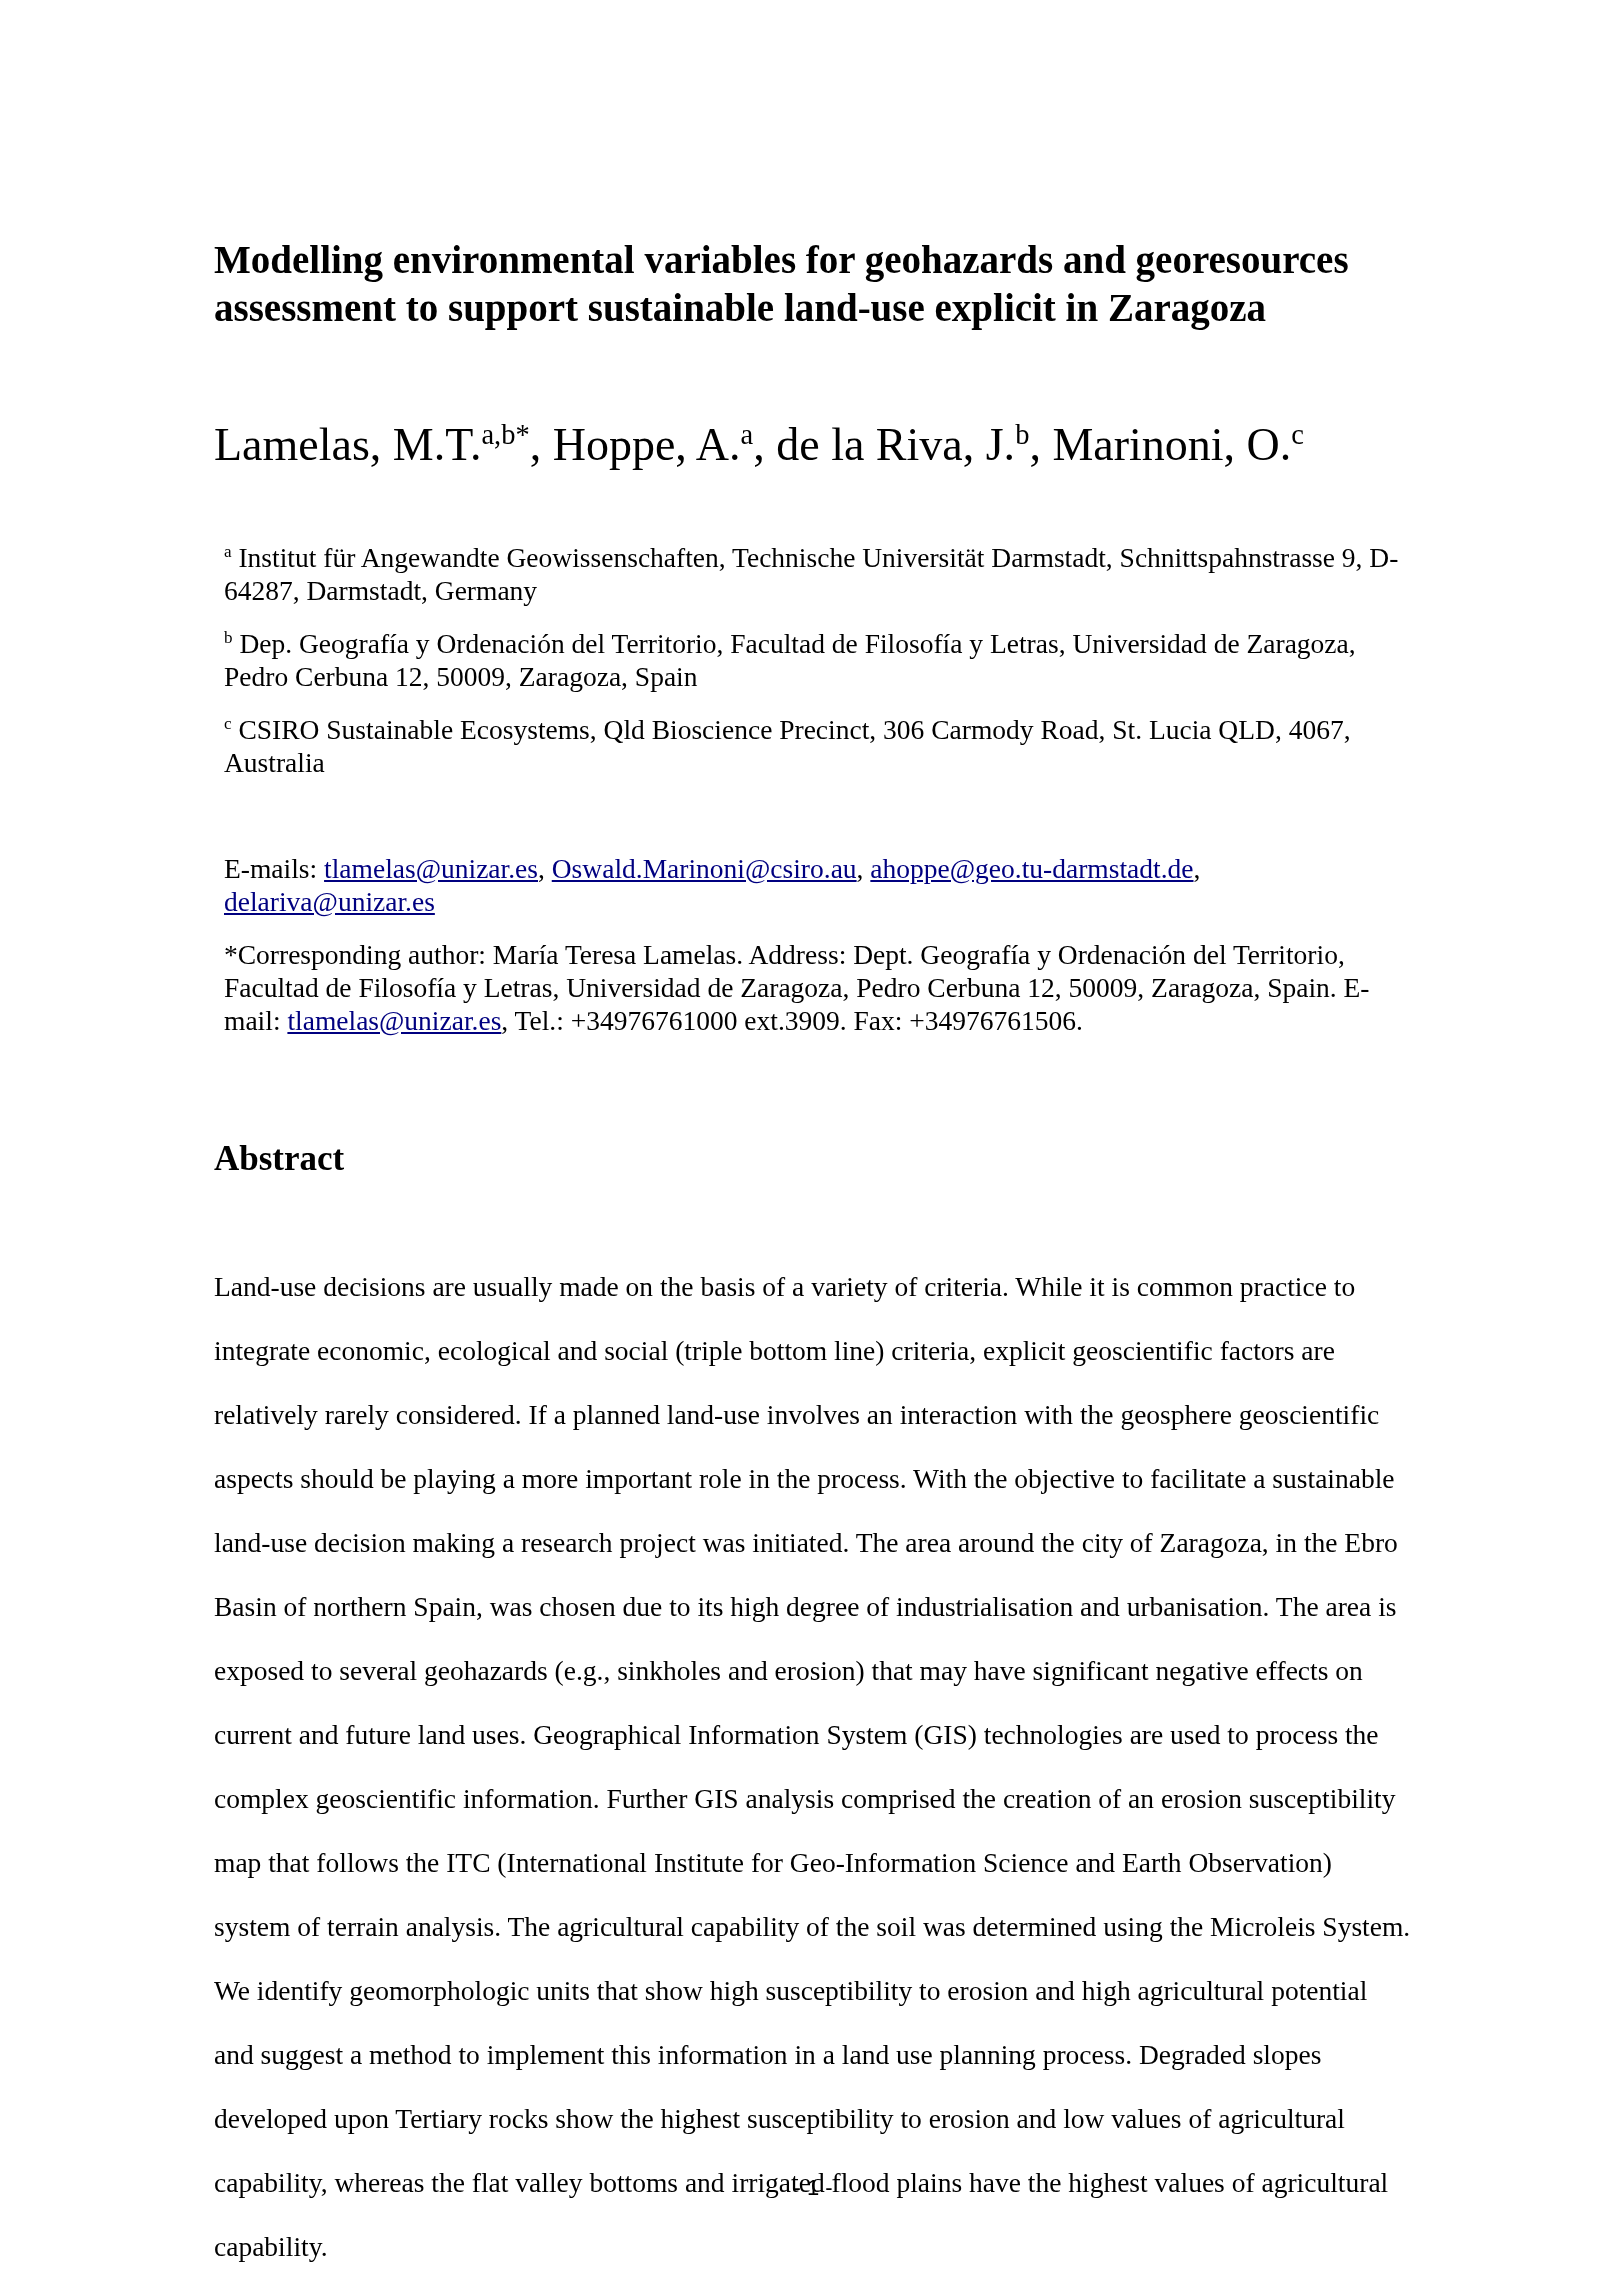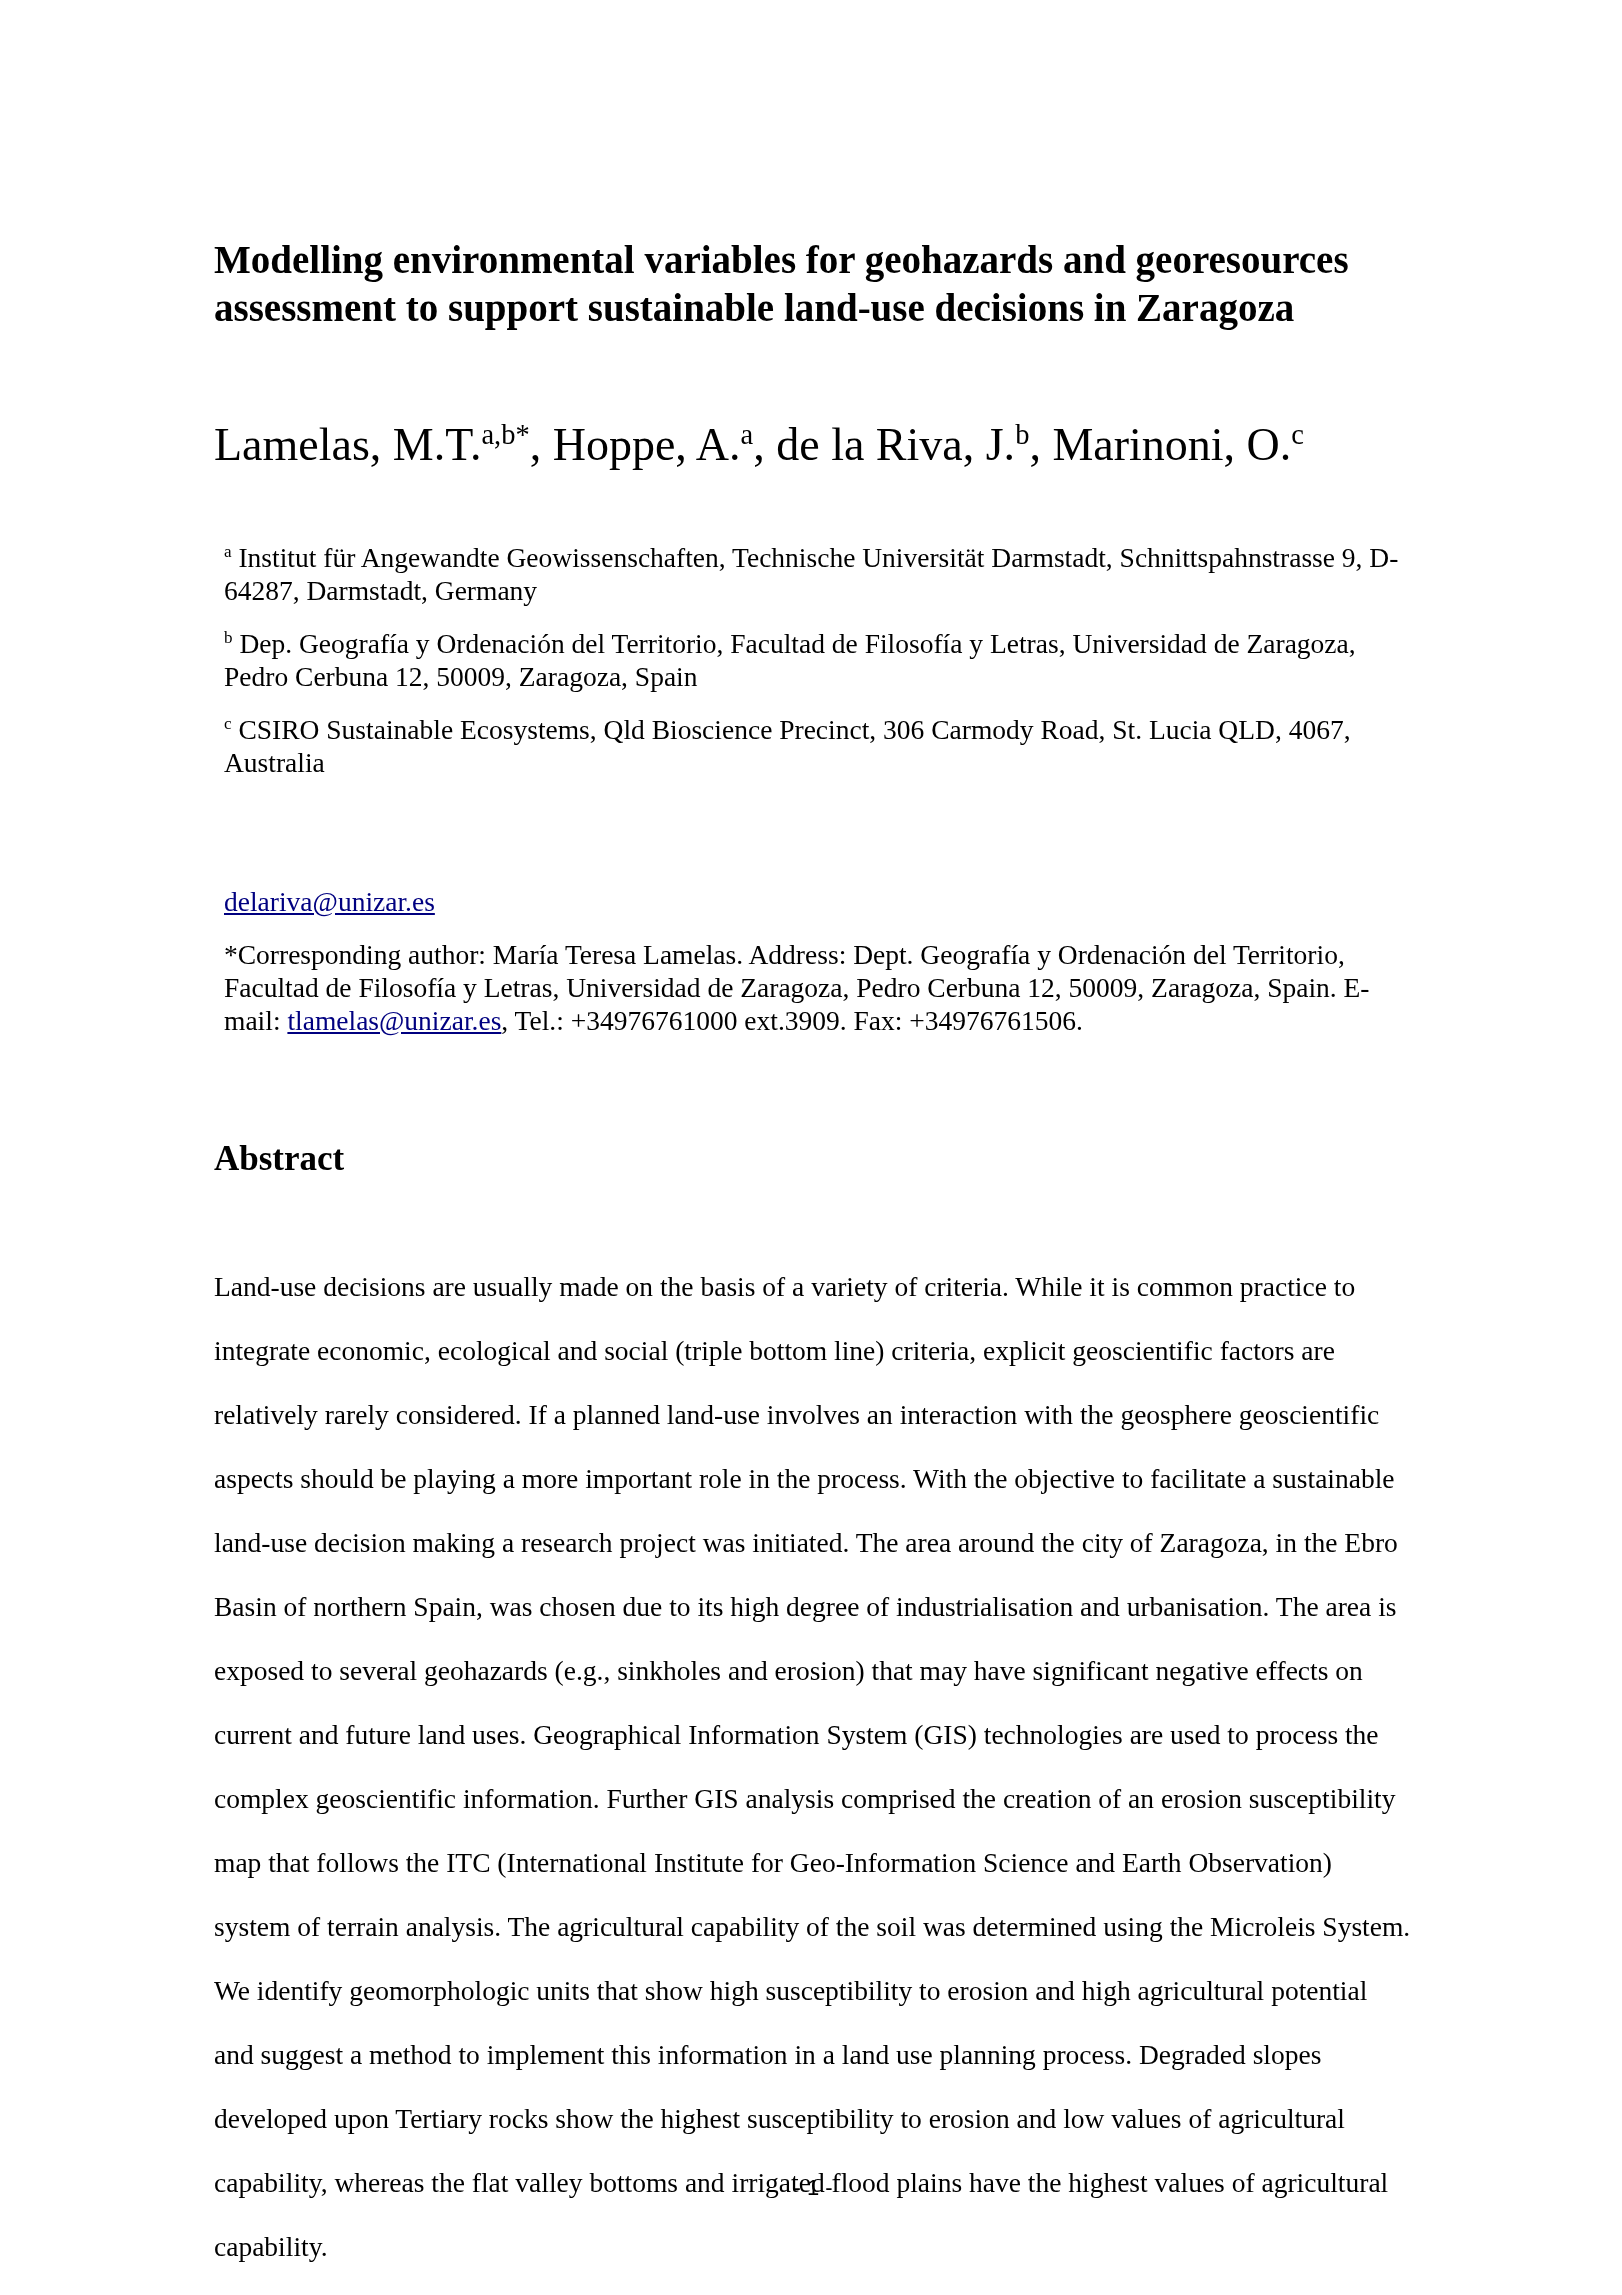--- a/index.html
+++ b/index.html
@@ -87,35 +87,35 @@
   }
 </style>
 </head>
 <body>
 
 <div class="page">
   <div class="content">
 
     <h1 class="title">
       <span class="title-line">Modelling environmental variables for geohazards and georesources</span>
-      <span class="title-line">assessment to support sustainable land-use decisions in Zaragoza</span>
+      <span class="title-line">assessment to support sustainable land-use explicit in Zaragoza</span>
     </h1>
 
     <p class="authors">
       <span>Lamelas, M.T.</span><sup>a,b*</sup><span>, Hoppe, A.</span><sup>a</sup><span>, de la Riva, J.</span><sup>b</sup><span>, Marinoni, O.</span><sup>c</sup>
     </p>
 
     <div class="affiliations">
       <p><sup>a</sup><span> Institut für Angewandte Geowissenschaften, Technische Universität Darmstadt, Schnittspahnstrasse 9, D-64287, Darmstadt, Germany</span></p>
       <p><sup>b</sup><span> Dep. Geografía y Ordenación del Territorio, Facultad de Filosofía y Letras, Universidad de Zaragoza, Pedro Cerbuna 12, 50009, Zaragoza, Spain</span></p>
       <p><sup>c</sup><span> CSIRO Sustainable Ecosystems, Qld Bioscience Precinct, 306 Carmody Road, St. Lucia QLD, 4067, Australia</span></p>
     </div>
 
     <div class="contact-block">
-      <p><br><a class="link">delariva@unizar.es</a></p>
+      <p><span class="emails-first-line"><span>E-mails: </span><a class="link">tlamelas@unizar.es</a><span>, </span><a class="link">Oswald.Marinoni@csiro.au</a><span>, </span><a class="link">ahoppe@geo.tu-darmstadt.de</a><span>,</span></span><br><a class="link">delariva@unizar.es</a></p>
       <p><span>*Corresponding author: María Teresa Lamelas. Address: Dept. Geografía y Ordenación del Territorio, Facultad de Filosofía y Letras, Universidad de Zaragoza, Pedro Cerbuna 12, 50009, Zaragoza, Spain. E-mail: </span><a class="link">tlamelas@unizar.es</a><span>, Tel.: +34976761000 ext.3909. Fax: +34976761506.</span></p>
     </div>
 
     <h2 class="abstract-heading">Abstract</h2>
 
     <p class="abstract-body">Land-use decisions are usually made on the basis of a variety of criteria. While it is common practice to integrate economic, ecological and social (triple bottom line) criteria, explicit geoscientific factors are relatively rarely considered. If a planned land-use involves an interaction with the geosphere geoscientific aspects should be playing a more important role in the process. With the objective to facilitate a sustainable land-use decision making a research project was initiated. The area around the city of Zaragoza, in the Ebro Basin of northern Spain, was chosen due to its high degree of industrialisation and urbanisation. The area is exposed to several geohazards (e.g., sinkholes and erosion) that may have significant negative effects on current and future land uses. Geographical Information System (GIS) technologies are used to process the complex geoscientific information. Further GIS analysis comprised the creation of an erosion susceptibility map that follows the ITC (International Institute for Geo-Information Science and Earth Observation) system of terrain analysis. The agricultural capability of the soil was determined using the Microleis System. We identify geomorphologic units that show high susceptibility to erosion and high agricultural potential and suggest a method to implement this information in a land use planning process. Degraded slopes developed upon Tertiary rocks show the highest susceptibility to erosion and low values of agricultural capability, whereas the flat valley bottoms and irrigated flood plains have the highest values of agricultural capability.</p>
 
     <p class="keywords">Keywords: erosion susceptibility; agricultural capability; GIS; Ebro Basin; Spain</p>
 
   </div>

